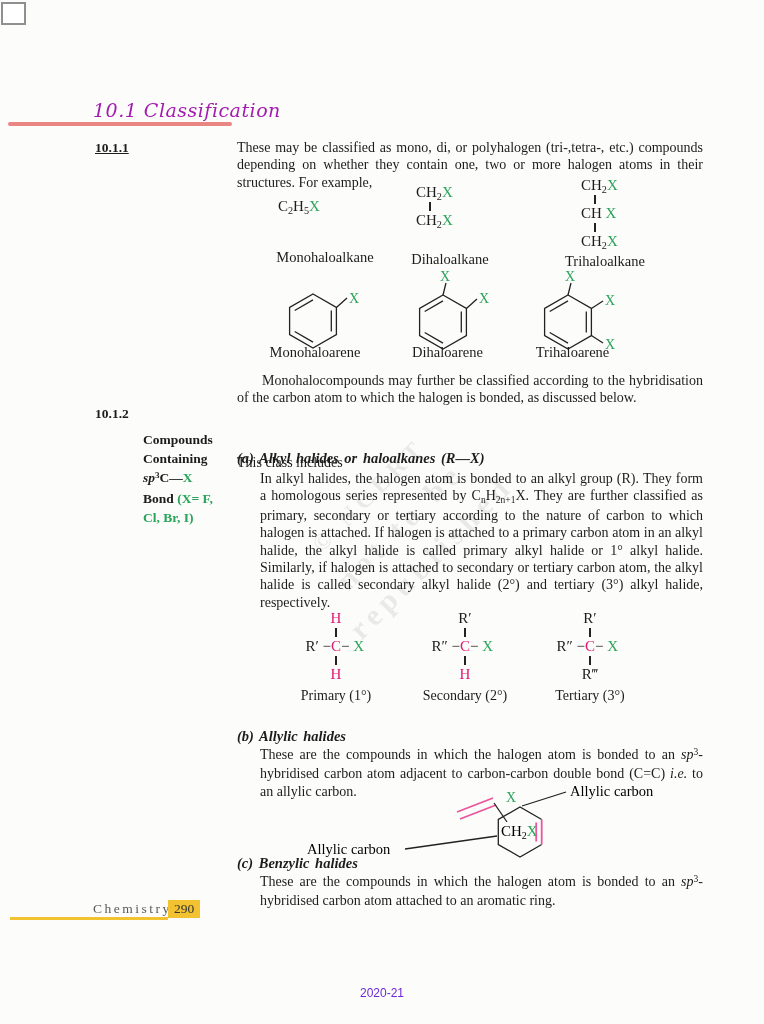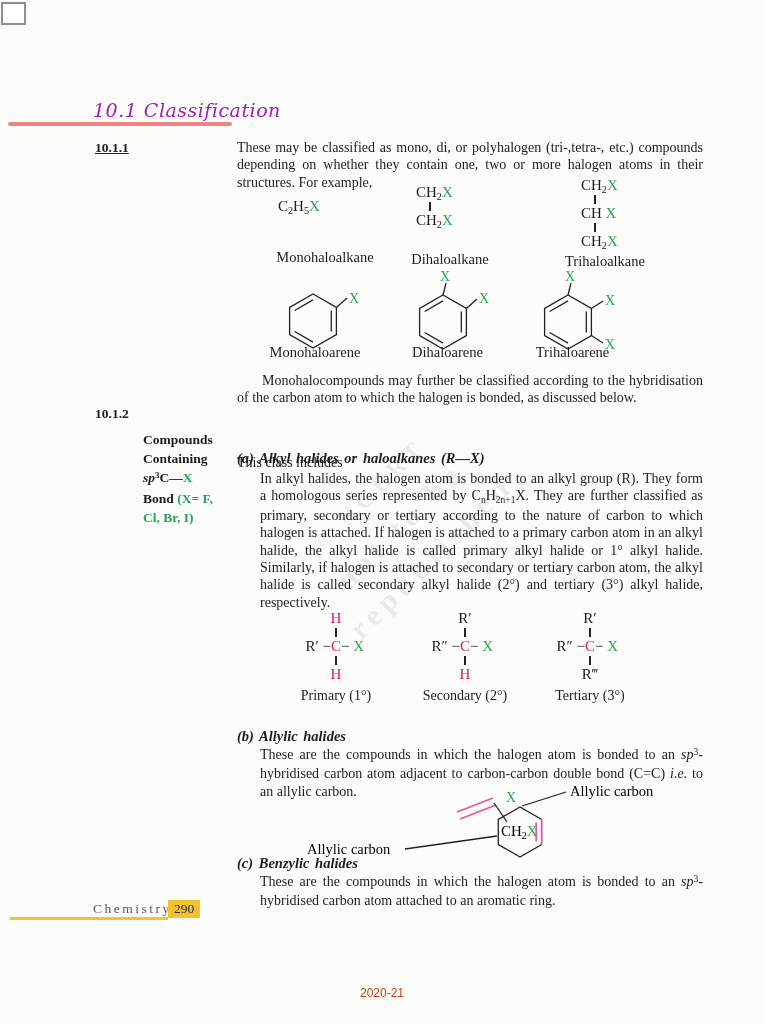--- a/index.html
+++ b/index.html
@@ -28,21 +28,21 @@
   .midrow{display:flex;align-items:baseline;white-space:nowrap;}
   .midrow .lft{width:42px;text-align:right;}
   .midrow .rgt{width:42px;text-align:left;}
   .label-box{text-align:center;}
   .watermark{transform:rotate(-45deg);text-align:center;color:rgba(110,110,125,0.13);
              font-size:30px;letter-spacing:6px;font-weight:bold;line-height:44px;}
   .corner-mark{border:2px solid #8f8f8f;background:#fff;}
   .footer-rule{background:#f2c231;height:3px;}
   .footer-book{font-size:13.5px;letter-spacing:2.5px;color:#5a5a5a;}
   .footer-page{background:#f2c231;font-size:13.5px;color:#333;padding:1px 6px;}
-  .footer-year{font-family:"Liberation Sans",sans-serif;font-size:12px;color:#c2410c;
+  .footer-year{font-family:"Liberation Sans",sans-serif;font-size:12px;color:#6d28d9;
                text-align:center;}
   svg{font-family:"Liberation Serif",serif;}
   svg line,svg polygon,svg polyline{stroke:#222;stroke-width:1.3;fill:none;}
   svg .pink{stroke:#ea559c;stroke-width:1.8;}
   .svg-green{fill:#2aa45a;}
 </style>
 </head>
 <body>
 
 <div class="page">

